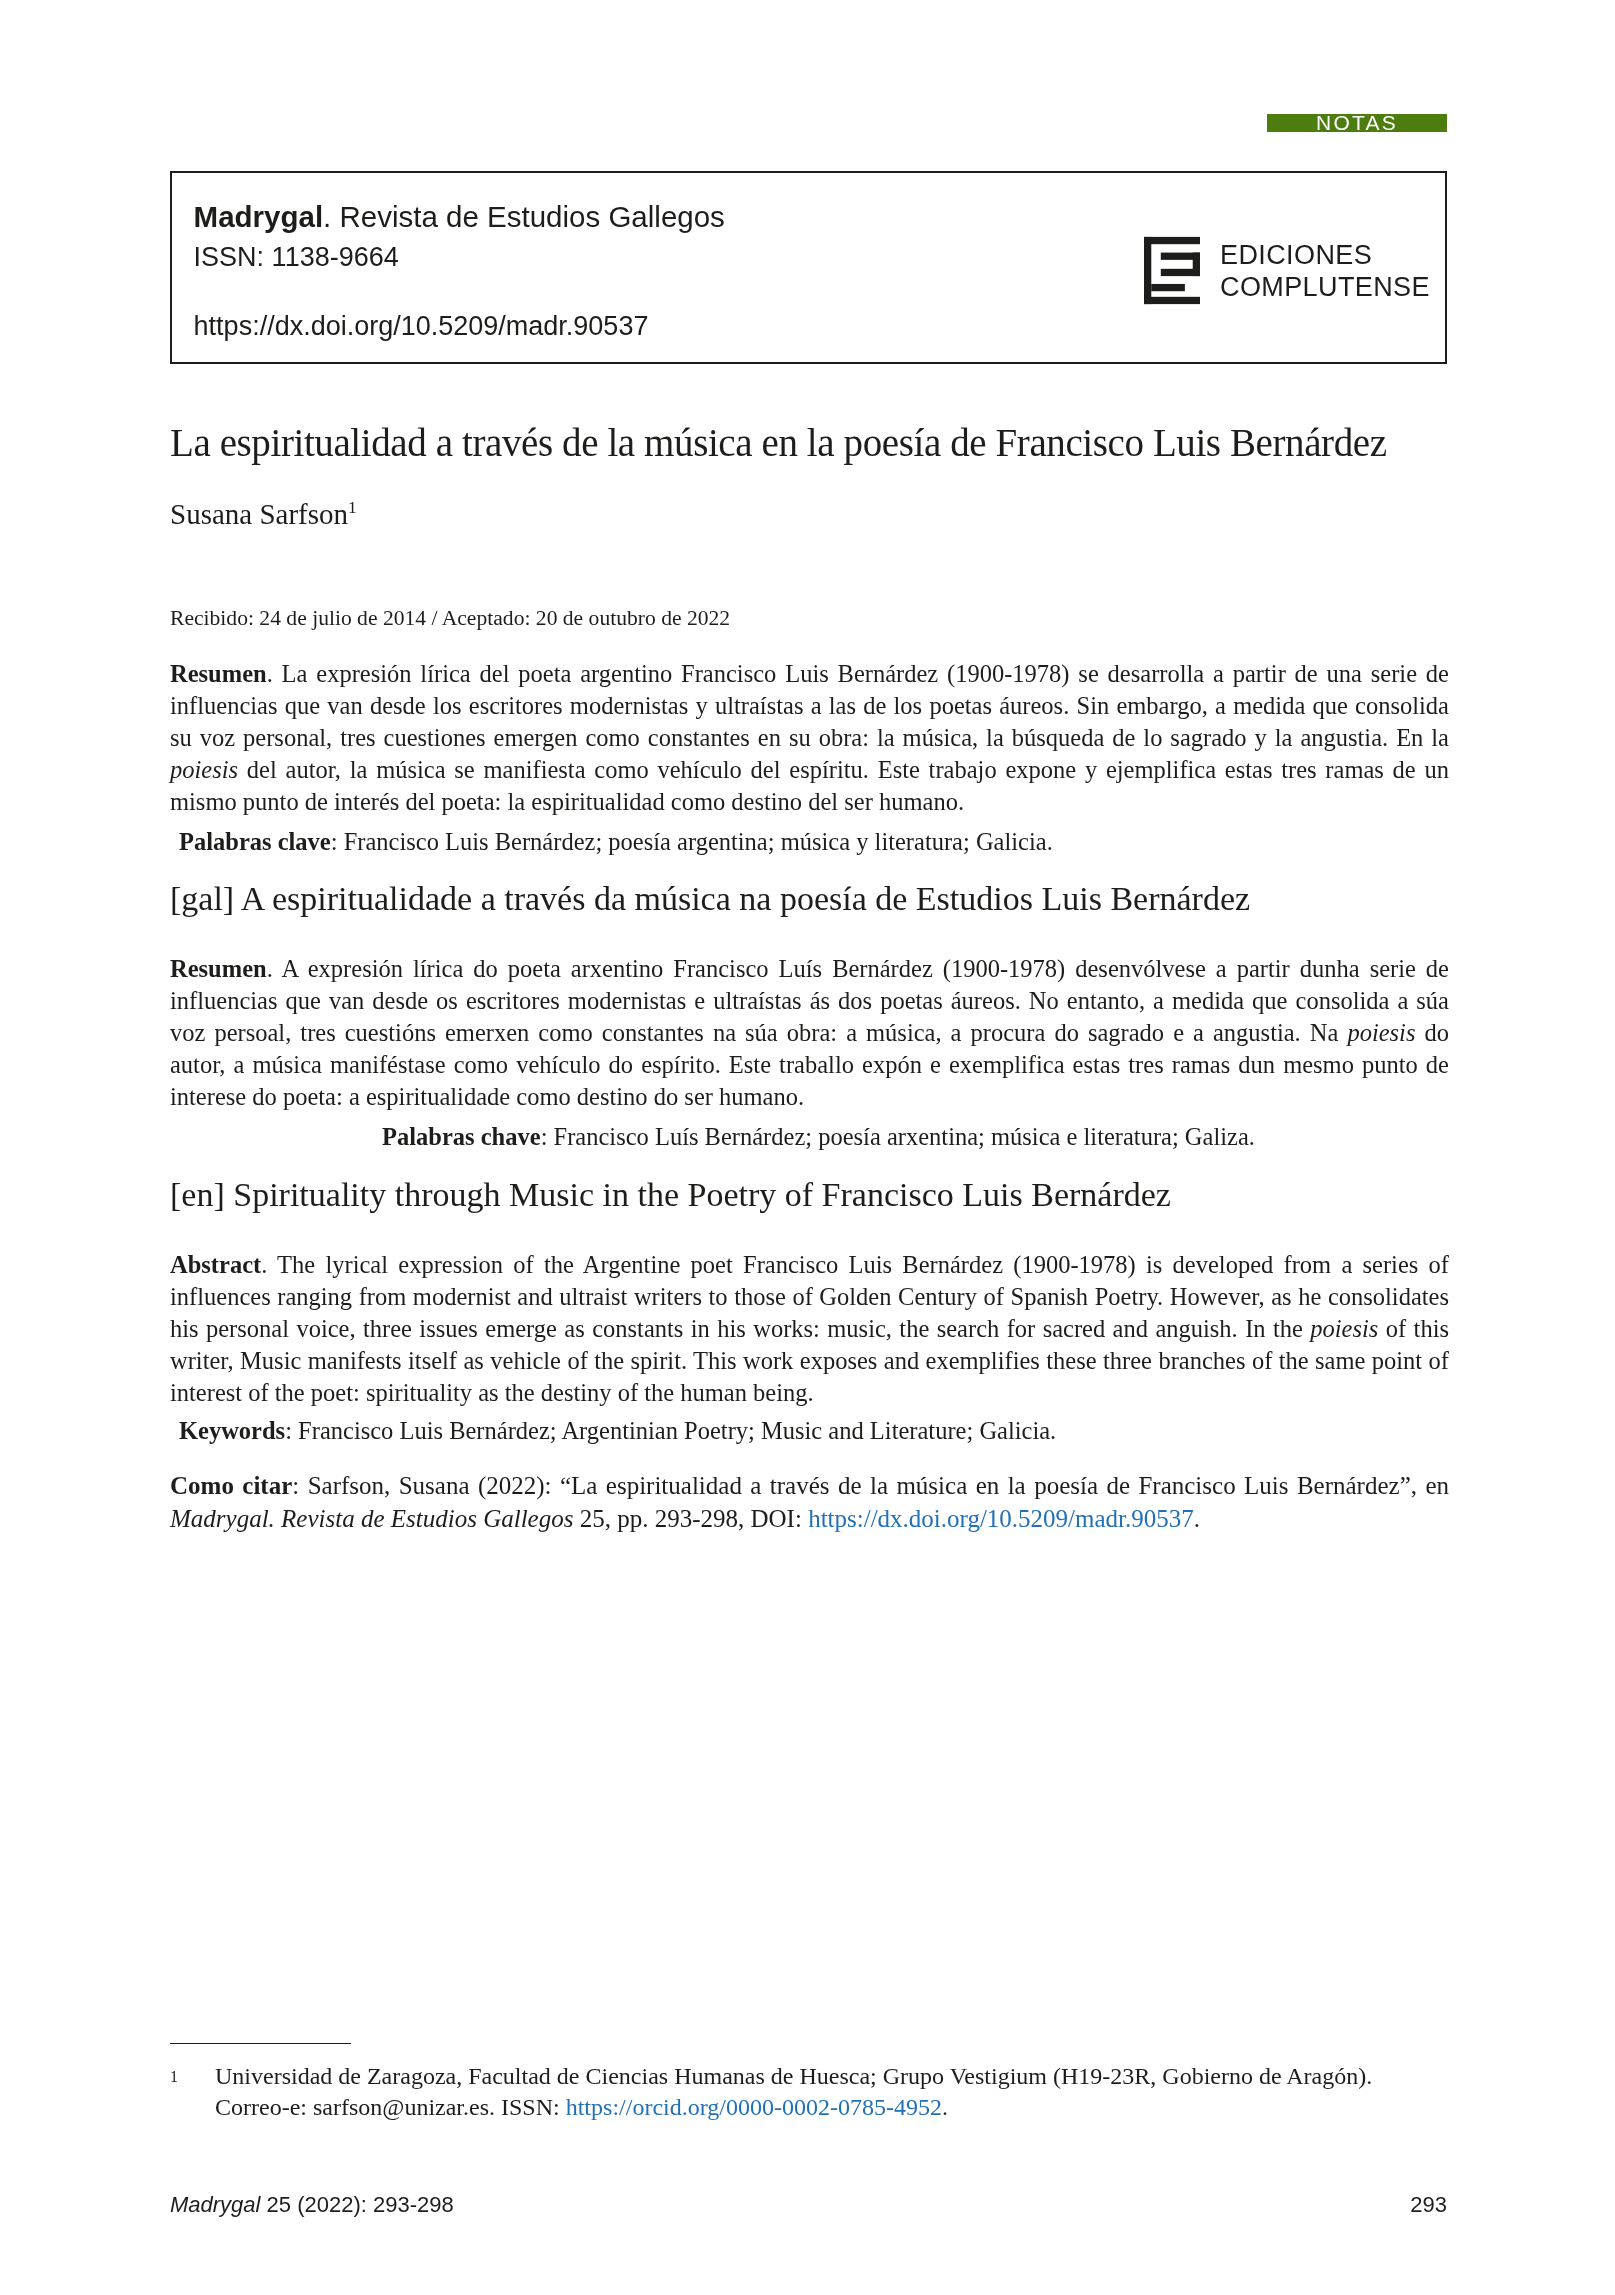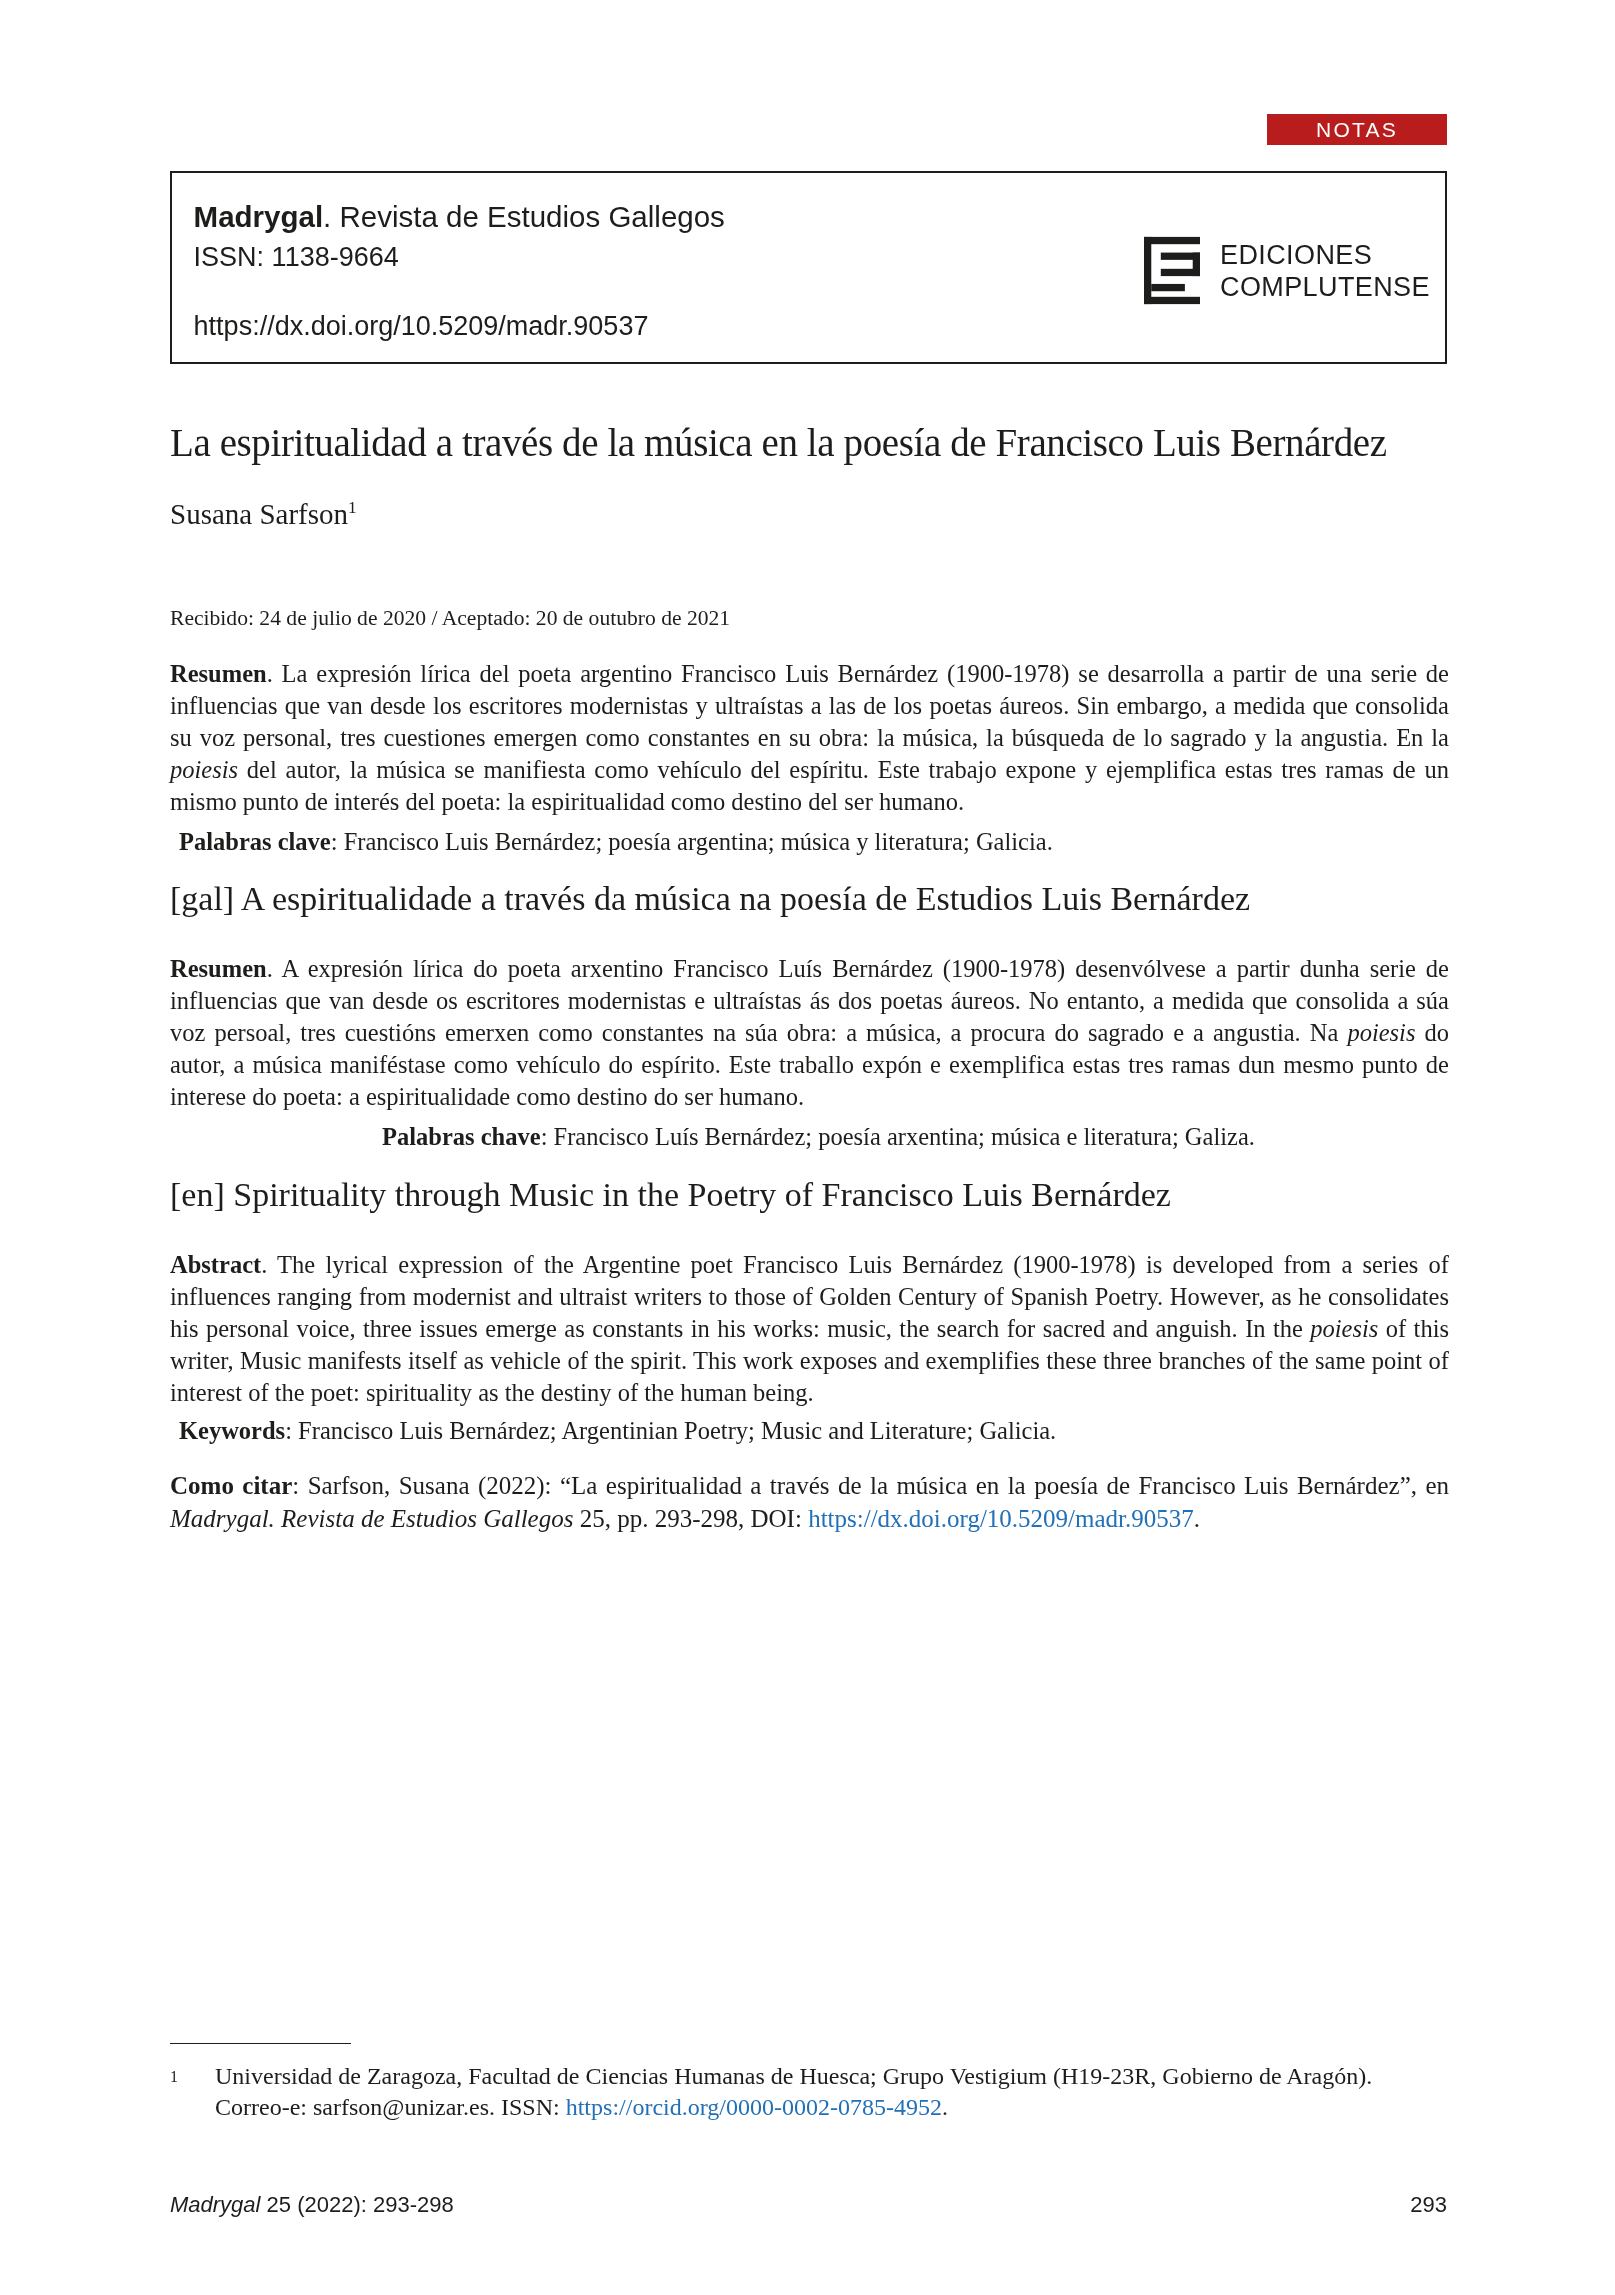--- a/index.html
+++ b/index.html
@@ -8,22 +8,22 @@
     width:1616px;height:2295px;
     background:#ffffff;
     margin:0 auto;
     font-family:"Liberation Serif", serif;
     color:#1d1d1b;
     overflow:hidden;
   }
   
   .notas{
     position:absolute;top:114px;right:169px;
-    width:180px;height:31px;
-    background:#b91c1c;color:#ffffff;
+    width:180px;height:18px;
+    background:#4d7c0f;color:#ffffff;
     font-family:"Liberation Sans", sans-serif;
     font-size:21px;letter-spacing:2.2px;
     display:flex;align-items:center;justify-content:center;
   }
   
   .header-box{
     position:absolute;top:171px;left:170px;
     width:1277px;height:193px;
     border:2.2px solid #1d1d1b;
     box-sizing:border-box;
@@ -122,21 +122,21 @@
       </div>
     </div>
   </div>
 
   <h1 class="title">La espiritualidad a través de la música en la poesía de Francisco Luis Bernárdez</h1>
 
   <div class="author">
     <span>Susana Sarfson</span><sup>1</sup>
   </div>
 
-  <div class="dates">Recibido: 24 de julio de 2020 / Aceptado: 20 de outubro de 2021</div>
+  <div class="dates">Recibido: 24 de julio de 2014 / Aceptado: 20 de outubro de 2022</div>
 
   <p class="para abs-es">
     <b>Resumen</b><span>. La expresión lírica del poeta argentino Francisco Luis Bernárdez (1900-1978) se desarrolla a partir de una serie de influencias que van desde los escritores modernistas y ultraístas a las de los poetas áureos. Sin embargo, a medida que consolida su voz personal, tres cuestiones emergen como constantes en su obra: la música, la búsqueda de lo sagrado y la angustia. En la </span><i>poiesis</i><span> del autor, la música se manifiesta como vehículo del espíritu. Este trabajo expone y ejemplifica estas tres ramas de un mismo punto de interés del poeta: la espiritualidad como destino del ser humano.</span>
   </p>
   <p class="kw kw-es">
     <b>Palabras clave</b><span>: Francisco Luis Bernárdez; poesía argentina; música y literatura; Galicia.</span>
   </p>
 
   <h2 class="h-sec h-gal">[gal] A espiritualidade a través da música na poesía de Estudios Luis Bernárdez</h2>
   <p class="para abs-gal">

